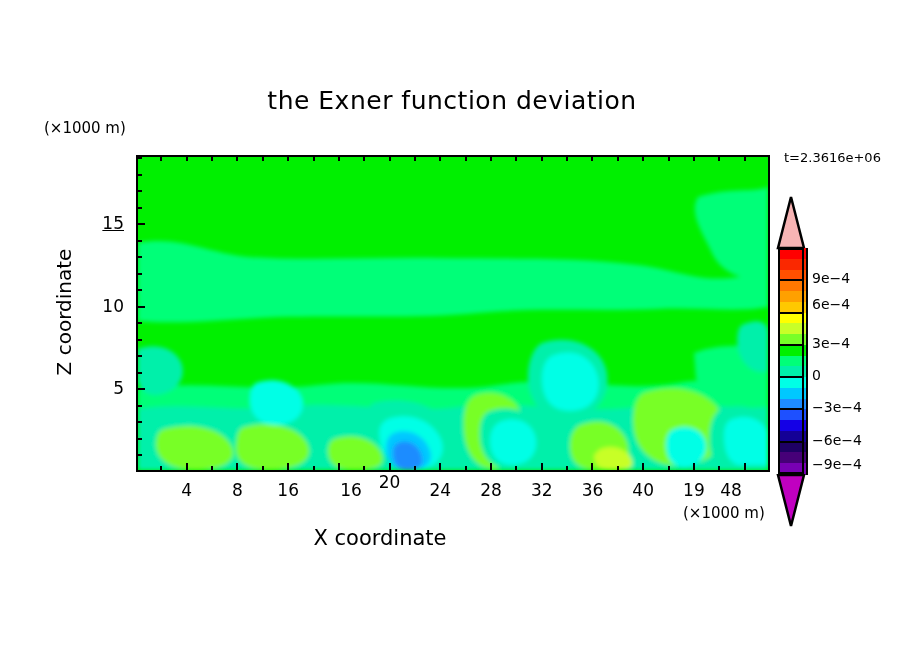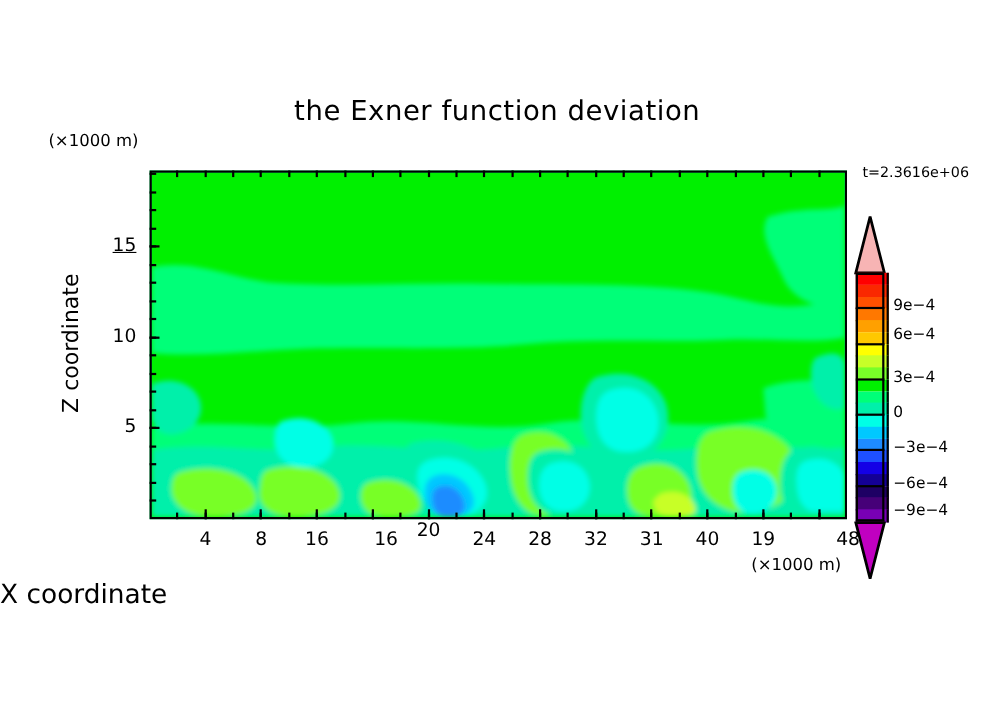--- a/index.html
+++ b/index.html
@@ -3,21 +3,21 @@
 <meta charset="utf-8">
 <style>
   html,body{margin:0;padding:0;background:#ffffff;}
   body{width:904px;height:654px;position:relative;overflow:hidden;
        font-family:"DejaVu Sans","Liberation Sans",sans-serif;color:#000;}
   .abs{position:absolute;}
   #title{left:0;top:86px;width:904px;text-align:center;font-size:25px;letter-spacing:.5px;}
   #yunit{left:44px;top:119px;font-size:15px;}
   #xunit{left:683px;top:504px;font-size:15px;}
   #tstamp{left:784px;top:150px;font-size:13px;}
-  #xtitle{left:0;top:526px;width:760px;text-align:left;font-size:24px;}
+  #xtitle{left:0;top:526px;width:760px;text-align:center;font-size:21px;}
   #ytitle{left:-36px;top:300px;width:200px;text-align:center;font-size:20px;
           transform:rotate(-90deg);transform-origin:center;}
   #plotframe{left:136px;top:155px;width:634px;height:317px;border:2px solid #000;
              box-sizing:border-box;overflow:hidden;background:#00f06a;}
   #plotsvg{position:absolute;left:0;top:0;}
   .tk{position:absolute;background:#000;}
   .xtl{position:absolute;font-size:17px;text-align:center;width:40px;}
   .ytl{position:absolute;font-size:17px;text-align:right;width:40px;}
   #cbwrap{left:770px;top:196px;width:134px;height:330px;}
   .cbseg{position:absolute;left:8px;width:26px;border-left:2px solid #000;border-right:2px solid #000;}
@@ -121,27 +121,27 @@
     <div class="xtl" style="left: 331px; top: 480px;">16</div>
     <div class="tk" style="left: 388.6px; top: 463px; width: 2px; height: 9px;"></div>
     <div class="xtl" style="left: 369.6px; top: 472px;">20</div>
     <div class="tk" style="left: 439.32px; top: 463px; width: 2px; height: 9px;"></div>
     <div class="xtl" style="left: 420.32px; top: 480px;">24</div>
     <div class="tk" style="left: 490.04px; top: 463px; width: 2px; height: 9px;"></div>
     <div class="xtl" style="left: 471.04px; top: 480px;">28</div>
     <div class="tk" style="left: 540.76px; top: 463px; width: 2px; height: 9px;"></div>
     <div class="xtl" style="left: 521.76px; top: 480px;">32</div>
     <div class="tk" style="left: 591.48px; top: 463px; width: 2px; height: 9px;"></div>
-    <div class="xtl" style="left: 572.48px; top: 480px;">31</div>
+    <div class="xtl" style="left: 572.48px; top: 480px;">36</div>
     <div class="tk" style="left: 642.2px; top: 463px; width: 2px; height: 9px;"></div>
     <div class="xtl" style="left: 623.2px; top: 480px;">40</div>
     <div class="tk" style="left: 692.92px; top: 463px; width: 2px; height: 9px;"></div>
     <div class="xtl" style="left: 673.92px; top: 480px;">19</div>
     <div class="tk" style="left: 743.64px; top: 463px; width: 2px; height: 9px;"></div>
-    <div class="xtl" style="left: 751px; top: 480px;">48</div>
+    <div class="xtl" style="left: 711px; top: 480px;">48</div>
     <div class="tk" style="left: 160.36px; top: 466px; width: 2px; height: 6px;"></div>
     <div class="tk" style="left: 160.36px; top: 155px; width: 2px; height: 6px;"></div>
     <div class="tk" style="left: 185.72px; top: 466px; width: 2px; height: 6px;"></div>
     <div class="tk" style="left: 185.72px; top: 155px; width: 2px; height: 6px;"></div>
     <div class="tk" style="left: 211.08px; top: 466px; width: 2px; height: 6px;"></div>
     <div class="tk" style="left: 211.08px; top: 155px; width: 2px; height: 6px;"></div>
     <div class="tk" style="left: 236.44px; top: 466px; width: 2px; height: 6px;"></div>
     <div class="tk" style="left: 236.44px; top: 155px; width: 2px; height: 6px;"></div>
     <div class="tk" style="left: 261.8px; top: 466px; width: 2px; height: 6px;"></div>
     <div class="tk" style="left: 261.8px; top: 155px; width: 2px; height: 6px;"></div>

